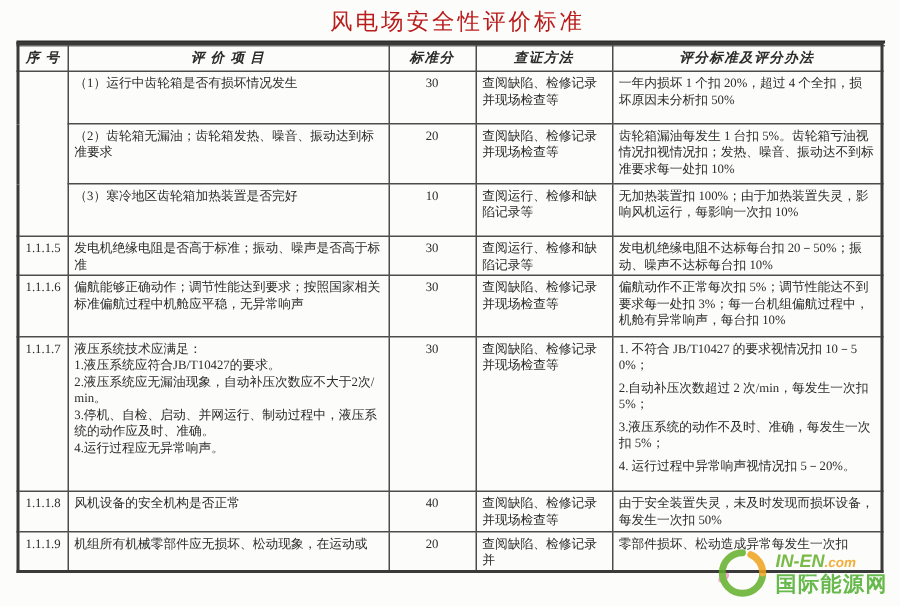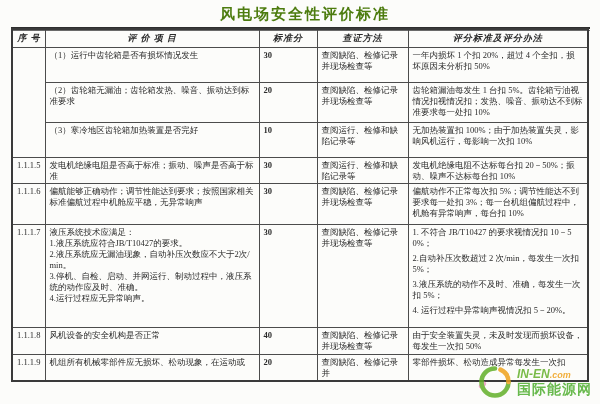--- a/index.html
+++ b/index.html
@@ -9,22 +9,22 @@
     font-family:"Liberation Serif","DejaVu Serif",serif;
     color:#2b2b2b;
   }
   .page {
     position:relative; width:600px; height:404px;
     background:#fcfcfa; overflow:hidden;
   }
   .doc-title {
     margin:5px 0 3px 0;
     text-align:center;
-    font-size:15px; font-weight:bold;
-    letter-spacing:2px; color:#4d7c0f;padding-left:10px;
+    font-size:15px; font-weight:normal;
+    letter-spacing:2px; color:#b91c1c;padding-left:10px;
   }
   .title-rule {
     margin:0 10px 0 11px;
     border-top:2px solid #2e2e2e;
     border-bottom:1px solid #6a6a6a;
     height:1px;
   }
   table.eval {
     position:absolute; left:11px; top:28px;
     width:576px;
@@ -39,21 +39,21 @@
     overflow:hidden;
     word-break:break-all;
   }
   table.eval th {
     height:15px; text-align:center; vertical-align:middle;
     font-weight:600; font-size:9px; letter-spacing:1px;
     padding:1px 2px;
     font-style:italic;
   }
   td.c0 { padding:2px 2px 1px 3px; font-size:8px; letter-spacing:0;font-family:Liberation Serif, serif; }
-  td.c2 { vertical-align:middle; font-weight:700; font-size:9px; }
+  td.c2 { text-align:center; vertical-align:middle; font-weight:400; font-size:9px; }
   td.c4 .line { margin-bottom:4px; }
   td.c4 .line:last-child { margin-bottom:0; }
   .page-footer {
     position:absolute; left:0; bottom:9px; width:100%;
     text-align:center; font-size:8.5px; font-weight:bold;
     letter-spacing:1px; color:#333;
   }
   .watermark {
     position:absolute; right:8px; bottom:4px;
     display:flex; align-items:center; gap:4px;

